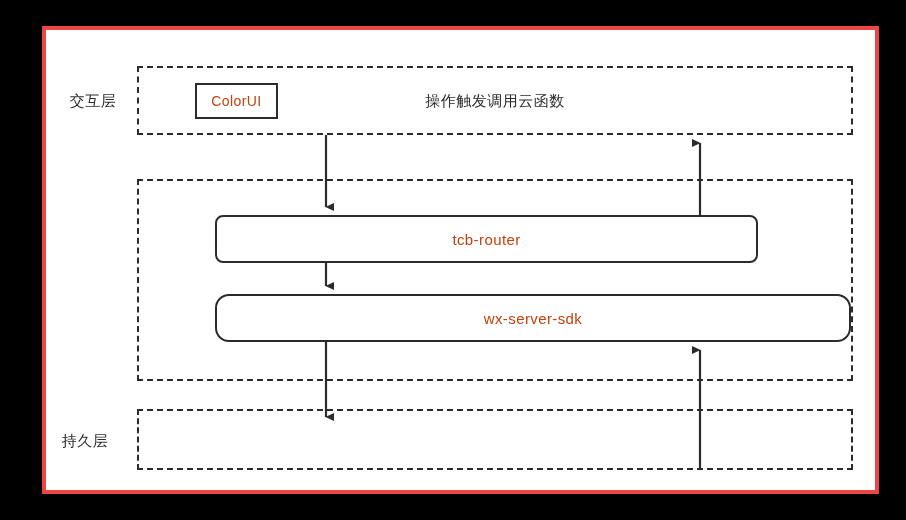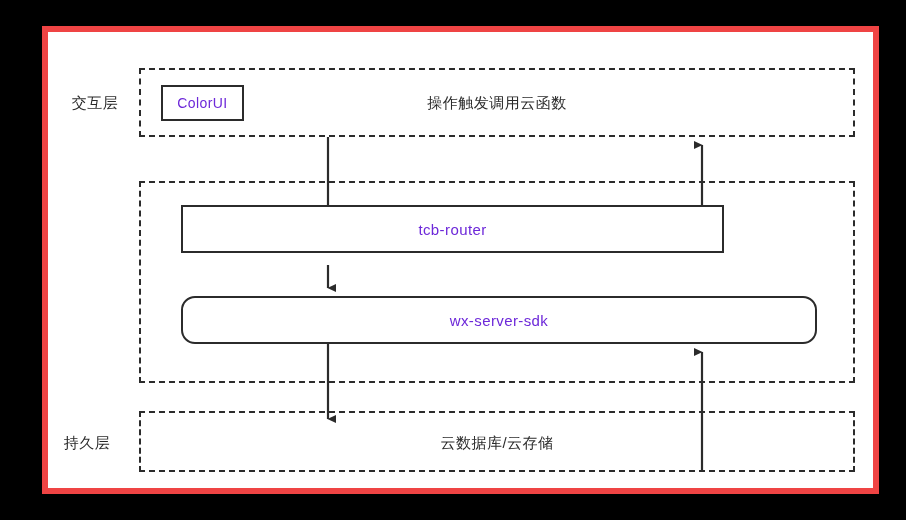--- a/index.html
+++ b/index.html
@@ -14,21 +14,21 @@
     font-family: "Liberation Sans", "DejaVu Sans", sans-serif;
   }
 
   #canvas {
     position: absolute;
     left: 42px;
     top: 26px;
     width: 837px;
     height: 468px;
     background: #ffffff;
-    border: 6px solid #ef4444;
+    border: 4px solid #ef4444;
     box-sizing: border-box;
   }
 
   
   .layer-box {
     position: absolute;
     border: 2px dashed #2b2b2b;
     box-sizing: border-box;
     background: transparent;
   }
@@ -65,31 +65,32 @@
 
   
   .solid-box {
     position: absolute;
     border: 2px solid #2b2b2b;
     background: #ffffff;
     box-sizing: border-box;
     display: flex;
     align-items: center;
     justify-content: center;
-    color: #6d28d9;
+    color: #c2410c;
     font-size: 15px;
     letter-spacing: 0.4px;
     z-index: 3;
+    margin-left: 36px;
   }
   #box-colorui {
     left: 113px; top: 53px; width: 83px; height: 36px;
     font-size: 14px;
   }
   #box-tcb-router {
-    left: 133px; top: 173px; width: 543px; height: 48px;
+    left: 133px; top: 185px; width: 543px; height: 48px; border-radius: 8px;
   }
   #box-wx-server-sdk {
     left: 133px; top: 264px; width: 636px; height: 48px; border-radius: 14px;
   }
 
   
   #connectors {
     position: absolute;
     left: 0; top: 0;
     width: 837px; height: 468px;
@@ -127,15 +128,14 @@
   <div class="layer-label" id="label-interaction">交互层</div>
   <div class="layer-caption" id="caption-interaction">操作触发调用云函数</div>
   <div class="solid-box" id="box-colorui">ColorUI</div>
 
   <div class="layer-box" id="layer-service"></div>
   <div class="solid-box" id="box-tcb-router">tcb-router</div>
   <div class="solid-box" id="box-wx-server-sdk">wx-server-sdk</div>
 
   <div class="layer-box" id="layer-persist"></div>
   <div class="layer-label" id="label-persist">持久层</div>
-  <div class="layer-caption" id="caption-persist">云数据库/云存储</div>
 
 </div>
 
 </body></html>

